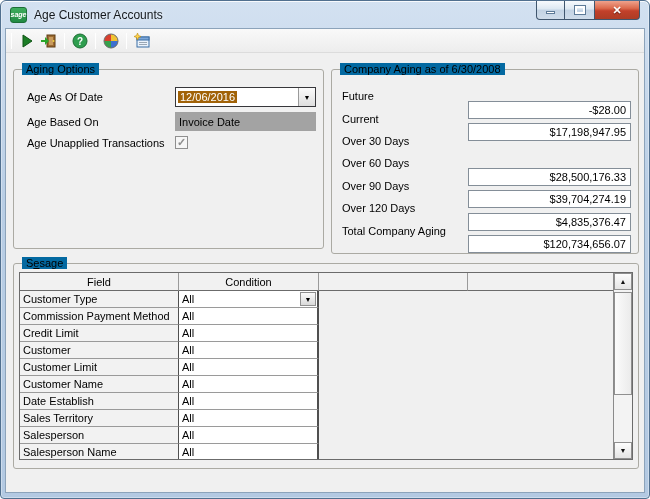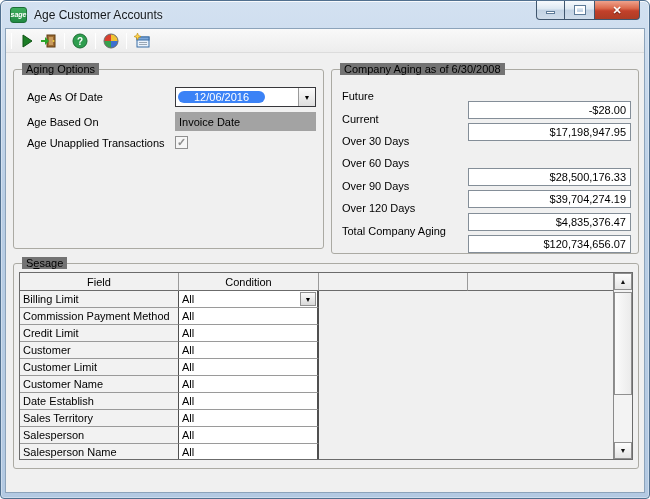--- a/index.html
+++ b/index.html
@@ -35,29 +35,29 @@
   
   .toolbar { position:absolute; left:0; top:0; right:0; height:24px;
              background:linear-gradient(#f9f9f9,#ededed); border-bottom:1px solid #dcdcdc;
              display:flex; align-items:center; padding-left:4px; }
   .tb-grip { width:1px; height:16px; background:#c9c9c9; border-right:1px solid #fff; margin:0 4px 0 1px; }
   .tb-btn { width:22px; height:20px; display:flex; align-items:center; justify-content:center; }
   .tb-sep { width:1px; height:16px; background:#c9c9c9; border-right:1px solid #fff; margin:0 4px; }
 
   
   .groupbox { position:absolute; border:1px solid #abaaa3; border-radius:3px; }
-  .gb-title { position:absolute; top:-7px; left:8px; background:#737373; padding:0 4px; font-size:11px; color:#000; white-space:nowrap; }
+  .gb-title { position:absolute; top:-7px; left:8px; background:#0369a1; padding:0 4px; font-size:11px; color:#000; white-space:nowrap; }
   .mnemonic { text-decoration:underline; }
 
   .field-label { position:absolute; font-size:11px; color:#000; white-space:nowrap; }
 
   
   .combo { position:absolute; background:#fff; border:1px solid #37373b; display:flex; }
   .combo-text { flex:1; font-size:11px; padding:3px 1px 0 2px; overflow:hidden; white-space:nowrap; }
-  .combo-text .sel { background:#3b82f6; color:#fff; padding:0 16px;border-radius:6px; }
+  .combo-text .sel { background:#a16207; color:#fff; padding:0 2px; }
   .combo-btn { width:17px; border-left:1px solid #9a9a9a; background:linear-gradient(#fbfbfb,#dedede);
                display:flex; align-items:center; justify-content:center; font-size:7px; color:#000; }
 
   .textfield { position:absolute; background:#a3a3a3; border:1px solid #a2a2a2; font-size:11px; padding:3px 3px 0 3px; color:#000; }
 
   .checkbox { position:absolute; width:13px; height:13px; background:#f6f6f6; border:1px solid #8f8f8f;
               color:#8f8f8f; font-size:11px; line-height:11px; text-align:center; font-weight:bold; }
 
   
   .ca-rows { position:absolute; left:10px; right:7px; top:15px; }
@@ -216,21 +216,21 @@
 
       <div class="sel-table">
         <div class="hdr">
           <div class="hdr-cell hc1">Field</div>
           <div class="hdr-cell hc2">Condition</div>
           <div class="hdr-cell hc3"></div>
           <div class="hdr-cell hc4"></div>
         </div>
 
         <div class="trow">
-          <div class="cell-field">Billing Limit</div>
+          <div class="cell-field">Customer Type</div>
           <div class="cell-cond combo-cell">
             <div class="cc-text">All</div>
             <div class="cc-btn">
                 <span>▼</span>
               </div>
           </div>
         </div>
         <div class="trow">
           <div class="cell-field">Commission Payment Method</div>
           <div class="cell-cond">All</div>

